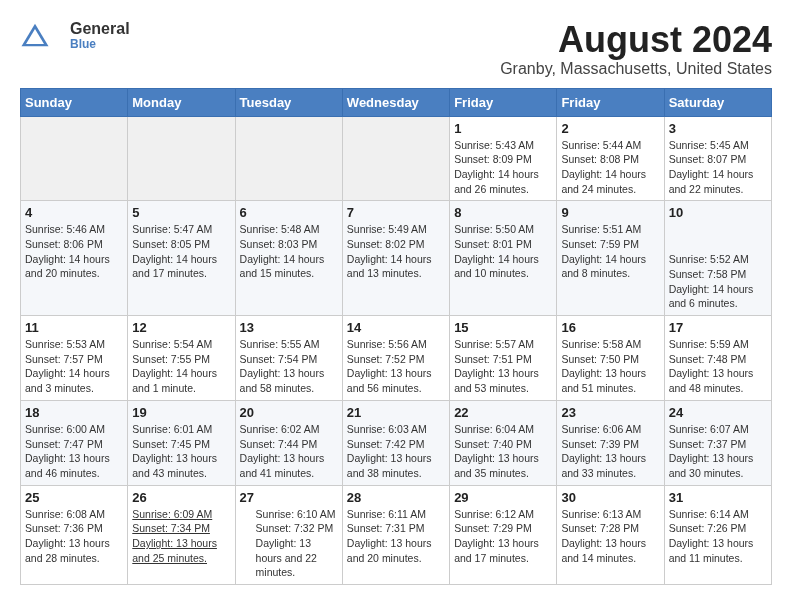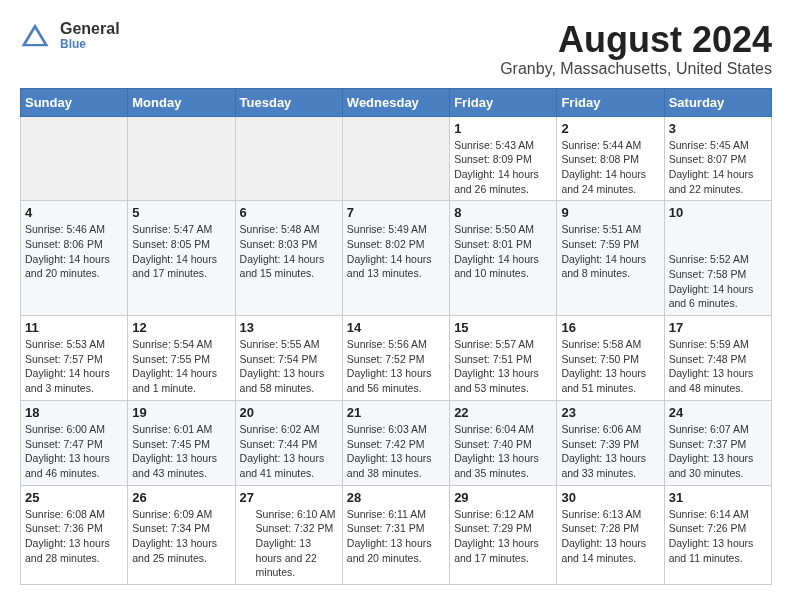--- a/index.html
+++ b/index.html
@@ -12,21 +12,21 @@
     }
     .header {
       display: flex;
       justify-content: space-between;
       align-items: flex-start;
       margin-bottom: 10px;
     }
     .logo {
       display: flex;
       align-items: center;
-      gap: 10px;
+      gap: 20px;
     }
     .logo-icon {
       width: 30px;
       height: 30px;
     }
     .title-section {
       text-align: right;
     }
     .title-section h1 {
       font-size: 36px;
@@ -271,21 +271,21 @@
       </tr>
       <tr>
         <td>
           <div class="day-number">25</div>
           <div class="day-info" style="white-space: pre-line;">Sunrise: 6:08 AM
 Sunset: 7:36 PM
 Daylight: 13 hours and 28 minutes.</div>
         </td>
         <td>
           <div class="day-number">26</div>
-          <div class="day-info" style="white-space: pre-line;">Sunrise: 6:09 AM
+          <div class="day-info" style="white-space: pre-line; text-decoration: underline;">Sunrise: 6:09 AM
 Sunset: 7:34 PM
 Daylight: 13 hours and 25 minutes.</div>
         </td>
         <td>
           <div class="day-number">27</div>
           <div class="day-info" style="white-space: pre-line; margin-left: 16px;">Sunrise: 6:10 AM
 Sunset: 7:32 PM
 Daylight: 13 hours and 22 minutes.</div>
         </td>
         <td>

